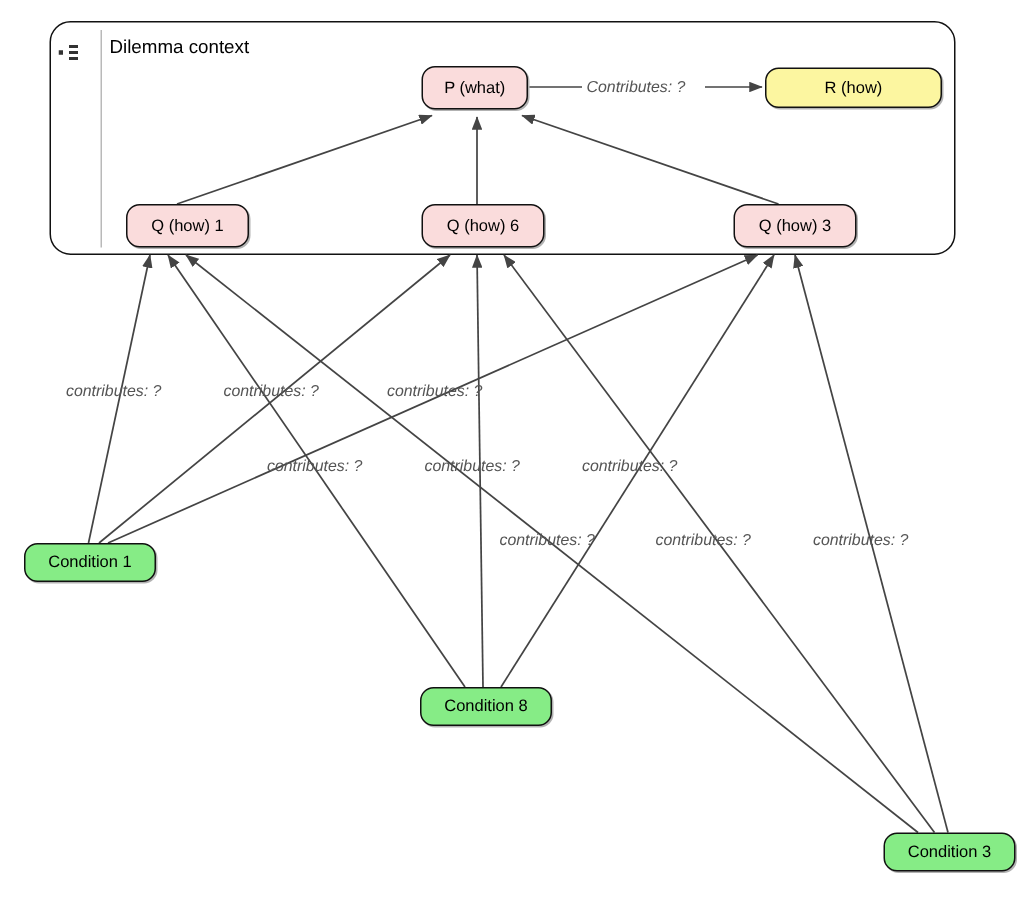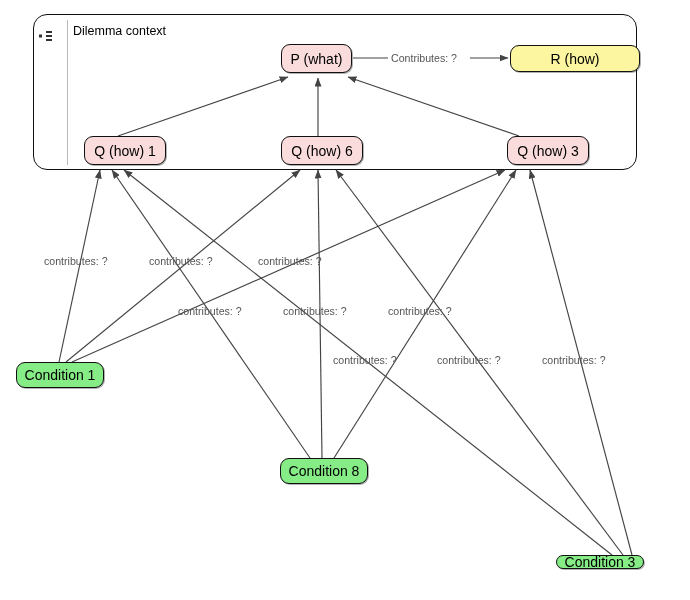--- a/index.html
+++ b/index.html
@@ -60,35 +60,36 @@
     height: 11px;
   }
   .node {
     position: absolute;
     box-sizing: border-box;
     border: 1.5px solid #111111;
     border-radius: 9px;
     display: flex;
     align-items: center;
     justify-content: center;
-    font-size: 14px;
+    font-size: 11px;
     color: #000000;
     white-space: nowrap;
     box-shadow: 1px 1px 0 rgba(0,0,0,0.30);
   }
   .node-pink  { background: #fadcdc; }
   .node-yellow{ background: #fcf6a0; }
   .node-green { background: #86ec86; }
 
   .edge-label {
     position: absolute;
     font-size: 10.6px;
     color: #555555;
     white-space: nowrap;
     background: transparent;
+    font-style: italic;
   }
   .edge-label-top {
     color: #555555;
     font-size: 10.6px;
   }
 </style>
 </head>
 <body>
 
 <div id="canvas">
@@ -133,45 +134,45 @@
       <line x1="612" y1="555" x2="124" y2="170" marker-end="url(#arw)"></line>
       <line x1="623" y1="555" x2="336" y2="170" marker-end="url(#arw)"></line>
       <line x1="632" y1="555" x2="530" y2="170" marker-end="url(#arw)"></line>
     </g>
   </svg>
 
   <div class="node node-pink" style="left:281px; top:44px; width:71px; height:29px;">
     <span>P (what)</span>
   </div>
 
-  <div class="node node-yellow" style="left:510px; top:45px; width:130px; height:27px;">
+  <div class="node node-yellow" style="left:510px; top:45px; width:118px; height:27px;">
     <span>R (how)</span>
   </div>
 
   <div class="node node-pink" style="left:84px; top:136px; width:82px; height:29px;">
     <span>Q (how) 1</span>
   </div>
 
   <div class="node node-pink" style="left:281px; top:136px; width:82px; height:29px;">
     <span>Q (how) 6</span>
   </div>
 
-  <div class="node node-pink" style="left:489px; top:136px; width:82px; height:29px;margin-left:18px;">
+  <div class="node node-pink" style="left:489px; top:136px; width:82px; height:29px;">
     <span>Q (how) 3</span>
   </div>
 
   <div class="node node-green" style="left:16px; top:362px; width:88px; height:26px;">
     <span>Condition 1</span>
   </div>
 
   <div class="node node-green" style="left:280px; top:458px; width:88px; height:26px;">
     <span>Condition 8</span>
   </div>
 
-  <div class="node node-green" style="left:556px; top:555px; width:88px; height:14px;">
+  <div class="node node-green" style="left:589px; top:555px; width:88px; height:26px;">
     <span>Condition 3</span>
   </div>
 
   <div class="edge-label edge-label-top" style="left:391px; top:52px;">Contributes: ?</div>
 
   <div class="edge-label" style="left:44px; top:255px;">contributes: ?</div>
   <div class="edge-label" style="left:149px; top:255px;">contributes: ?</div>
   <div class="edge-label" style="left:258px; top:255px;">contributes: ?</div>
 
   <div class="edge-label" style="left:178px; top:305px;">contributes: ?</div>

